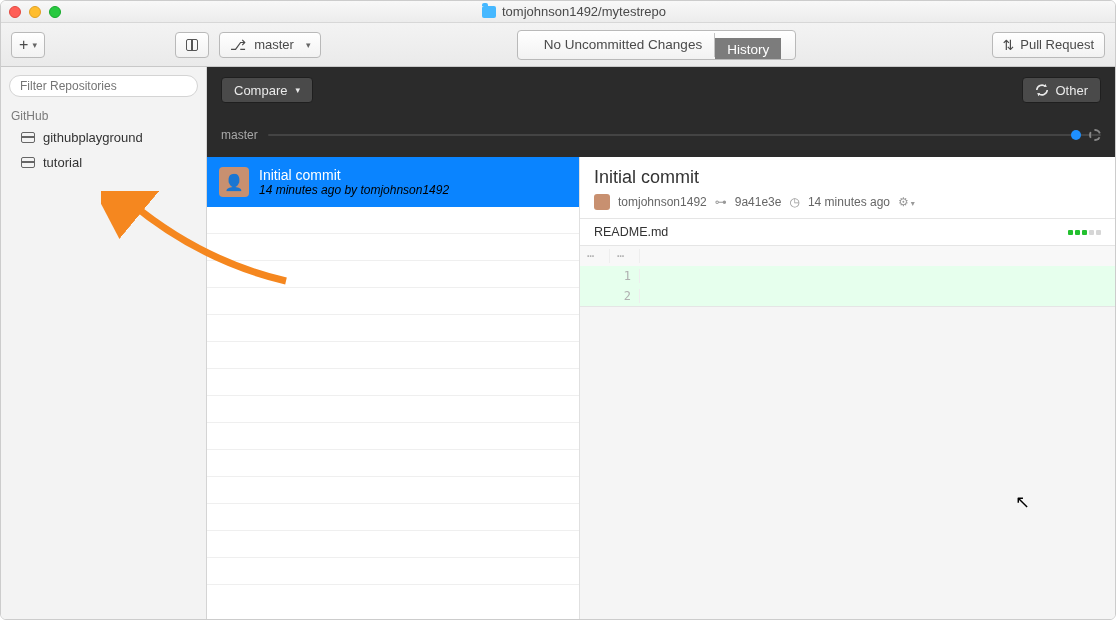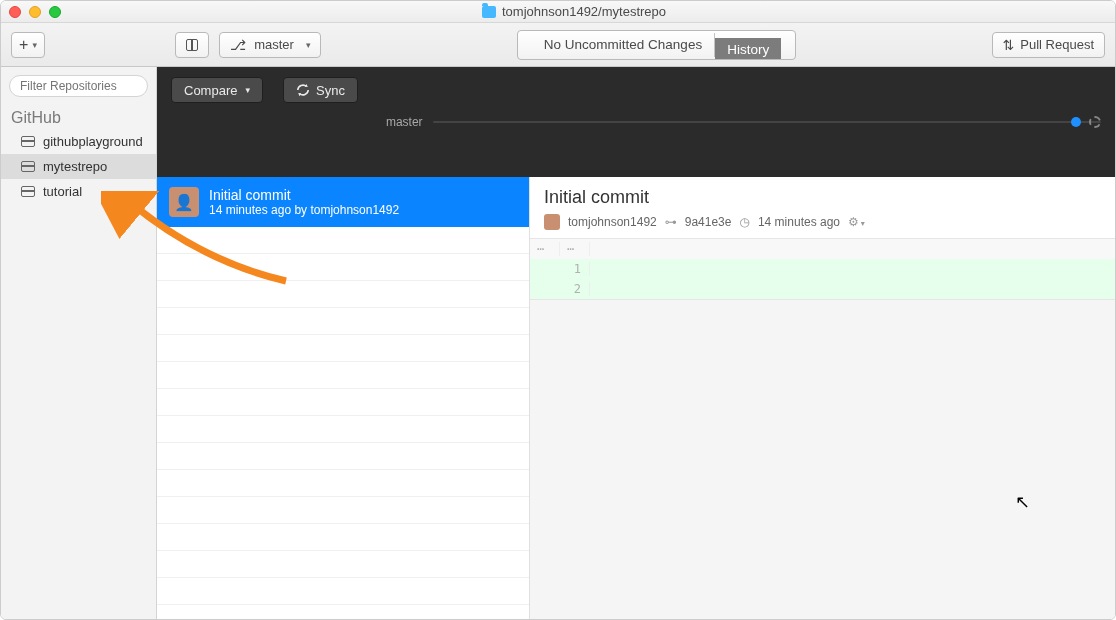--- a/index.html
+++ b/index.html
@@ -65,40 +65,40 @@
   .layout-ic{ width:16px; height:12px; border:1.5px solid #555; border-radius:2px; position:relative;}
   .layout-ic::before{content:"";position:absolute;left:4px;top:0;bottom:0;width:1.5px;background:#555;}
   .branch-btn { display:flex; gap:8px;}
   .branch-ic { font-size:14px;}
   .branch-btn::after{content:"▾";font-size:9px;margin-left:4px;color:#666;}
   .pullreq { display:flex; gap:6px;}
   .pullreq-ic{font-size:14px;}
   
   .main { display:flex; height: calc(100% - 66px); }
   .sidebar {
-    width: 156px; background:#f3f3f3; border-right:1px solid #d4d4d4;
+    width: 206px; background:#f3f3f3; border-right:1px solid #d4d4d4;
     display:flex; flex-direction:column;
   }
   .filter-wrap{padding:8px;}
   .filter {
     width:100%; height:22px; border-radius:11px; border:1px solid #d4d4d4;
     background:#fff; padding:0 10px; font-size:12px; color:#999;
   }
-  .side-section{font-size:16px;color:#7a7a7a;padding:4px 10px 2px;}
+  .side-section{font-size:12px;color:#7a7a7a;padding:4px 10px 2px;}
   .repo-item{
     display:flex;align-items:center;gap:8px;padding:5px 10px 5px 20px;font-size:13px;color:#333;
     white-space:nowrap;overflow:hidden;text-overflow:ellipsis;
   }
   .repo-item.selected{background:#dcdcdc;}
   .repo-ic{width:14px;height:11px;border:1.5px solid #666;border-radius:2px;flex-shrink:0;position:relative;}
   .repo-ic::after{content:"";position:absolute;left:0;right:0;top:3px;height:1.5px;background:#666;}
   
   .content{flex:1;display:flex;flex-direction:column;}
   .darkbar{
-    background:#2b2b2b; height:110px; display:flex; 
+    background:#2b2b2b; height:90px; display:flex; flex-direction:column;
   }
   .darkbar-row1{height:46px;display:flex;align-items:center;padding:0 14px;gap:10px;}
   .compare-btn{
     background:#4a4a4a;border:1px solid #1f1f1f;color:#eaeaea;
     border-radius:4px;height:26px;padding:0 12px;display:flex;align-items:center;gap:6px;font-size:13px;
   }
   .compare-btn::after{content:"▾";font-size:9px;margin-left:2px;}
   .darkbar-row1 .spacer{flex:1;}
   .sync-btn{
     background:#4a4a4a;border:1px solid #1f1f1f;color:#eaeaea;
@@ -110,21 +110,21 @@
   .timeline-dot{position:absolute;right:20px;top:-4px;width:10px;height:10px;border-radius:50%;background:#1e90ff;}
   .timeline-ring{position:absolute;right:0;top:-5px;width:12px;height:12px;border-radius:50%;border:2px dashed #888;}
   
   .split{flex:1;display:flex;min-height:0;}
   .commitlist{width:372px;background:#fff;display:flex;flex-direction:column;}
   .commit-row{
     display:flex;align-items:center;gap:10px;padding:8px 12px;background:#0a84ff;color:#fff;height:50px;
   }
   .avatar{width:30px;height:30px;border-radius:4px;background:#c89070;flex-shrink:0;display:flex;align-items:center;justify-content:center;font-size:16px;}
   .commit-title{font-size:14px;}
-  .commit-sub{font-size:12px;color:#ffffff;}
+  .commit-sub{font-size:12px;color:#000000;font-style:italic;}
   .empty-rows{flex:1;display:flex;flex-direction:column;}
   .empty-rows .er{height:27px;border-bottom:1px solid #efefef;}
   
   .detail{flex:1;border-left:1px solid #e0e0e0;display:flex;flex-direction:column;background:#f5f5f5;min-width:0;}
   .detail-hd{background:#fff;border-bottom:1px solid #e5e5e5;padding:10px 14px 8px;}
   .detail-hd h2{font-size:18px;font-weight:400;color:#333;margin-bottom:6px;}
   .meta{display:flex;align-items:center;gap:8px;font-size:12px;color:#666;}
   .mini-av{width:16px;height:16px;border-radius:3px;background:#c89070;}
   .hash-ic,.clock-ic,.gear-ic{color:#999;}
   .gear-ic::after{content:"▾";font-size:8px;margin-left:2px;}
@@ -189,43 +189,39 @@
 
   <div class="sidebar">
     <div class="filter-wrap">
       <input class="filter" placeholder="Filter Repositories" style="">
     </div>
     <div class="side-section">GitHub</div>
     <div class="repo-item">
       <span class="repo-ic"></span>
       <span>githubplayground</span>
     </div>
-    <div class="repo-item selected">
-      <span class="repo-ic"></span>
-      <span>mytestrepo</span>
-    </div>
     <div class="repo-item">
       <span class="repo-ic"></span>
       <span>tutorial</span>
     </div>
   </div>
 
   <div class="content">
     <div class="darkbar">
       <div class="darkbar-row1">
         <div class="compare-btn">
           <span>Compare</span>
         </div>
         <div class="spacer"></div>
         <div class="sync-btn">
           <svg class="sync-ic" viewBox="0 0 16 16">
             <path fill="none" stroke="#eaeaea" stroke-width="1.8" d="M2 8a6 6 0 0 1 10-4M14 8a6 6 0 0 1-10 4"></path>
             <path fill="#eaeaea" d="M12 1l1.5 3.5L10 4zM4 15l-1.5-3.5L6 12z"></path>
           </svg>
-          <span>Sync</span>
+          <span>Other</span>
         </div>
       </div>
       <div class="darkbar-row2">
         <span>master</span>
         <div class="timeline">
           <div class="timeline-dot"></div>
           <div class="timeline-ring"></div>
         </div>
       </div>
     </div>
@@ -264,20 +260,30 @@
           <div class="meta">
             <span class="mini-av"></span>
             <span>tomjohnson1492</span>
             <span class="hash-ic">⊶</span>
             <span>9a41e3e</span>
             <span class="clock-ic">◷</span>
             <span>14 minutes ago</span>
             <span class="gear-ic">⚙</span>
           </div>
         </div>
+        <div class="file-hd">
+          <span>README.md</span>
+          <div class="dots">
+            <span></span>
+              <span></span>
+              <span></span>
+              <span class="gray"></span>
+              <span class="gray"></span>
+          </div>
+        </div>
         <div class="diff">
           <div class="diff-row hunk">
             <div class="dcol dots">⋯</div>
               <div class="dcol dots">⋯</div>
           </div>
           <div class="diff-row add">
             <div class="dcol"></div>
             <div class="dcol">1</div>
           </div>
           <div class="diff-row add">

